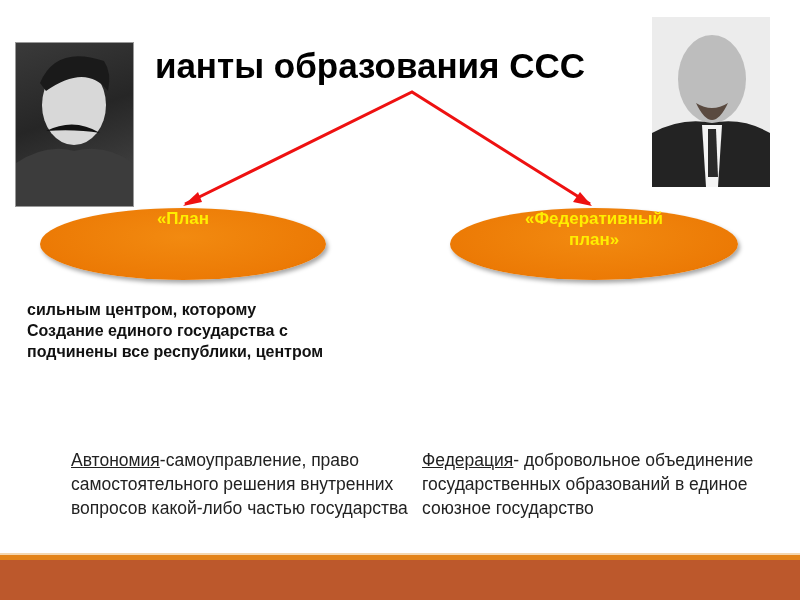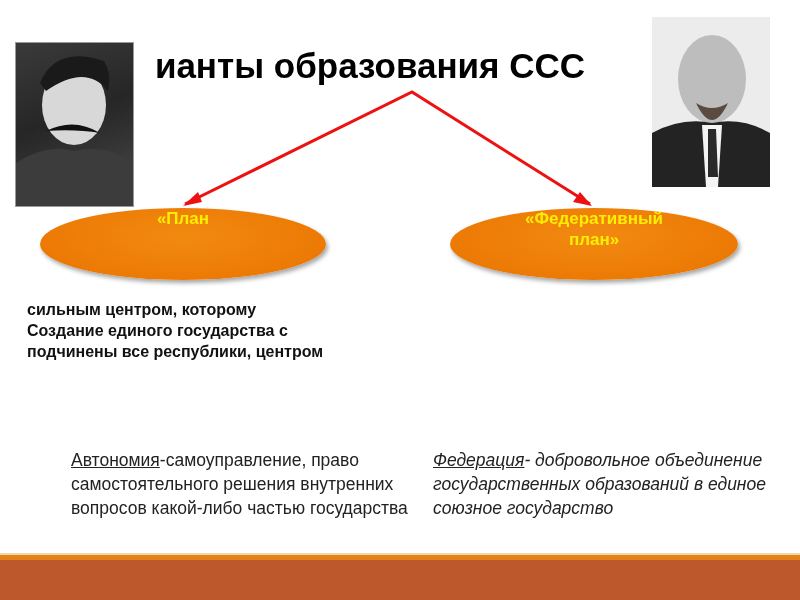--- a/index.html
+++ b/index.html
@@ -8,21 +8,21 @@
   .photo { position:absolute; z-index:2; overflow:hidden; }
   .photo-left { left:15px; top:42px; width:117px; height:163px; background:linear-gradient(160deg,#3a3a3a 0%,#262626 45%,#4a4a4a 100%); border:1px solid #999; }
   .photo-right { left:652px; top:17px; width:118px; height:170px; background:linear-gradient(180deg,#eeeeee 0%,#dcdcdc 50%,#2a2a2a 51%,#1e1e1e 100%); }
   .arrows { position:absolute; left:0; top:0; width:800px; height:600px; z-index:3; pointer-events:none; }
   .oval { position:absolute; z-index:4; border-radius:50%; background:radial-gradient(ellipse at 50% 40%, #f28a10 0%, #ec7a05 70%, #d86c00 100%); box-shadow:2px 3px 4px rgba(0,0,0,0.35); display:flex; align-items:flex-start; justify-content:center; text-align:center; color:#ffee00; font-weight:bold; font-size:17px; line-height:21px; }
   .oval-left { left:40px; top:208px; width:286px; height:72px; }
   .oval-right { left:450px; top:208px; width:288px; height:72px; }
   .desc { position:absolute; left:27px; top:299px; width:400px; font-size:16px; font-weight:bold; line-height:21px; color:#111; }
   .def { position:absolute; top:448px; font-size:17.5px; line-height:24px; color:#222; }
   .def-left { left:24px; width:390px;margin-left:47px; }
-  .def-right { left:433px; width:345px; font-style:italic; }
+  .def-right { left:422px; width:345px; }
   .term { text-decoration:underline; }
   .footer-line { position:absolute; left:0; top:555px; width:800px; height:5px; background:#e3831a; }
   .footer { position:absolute; left:0; top:560px; width:800px; height:40px; background:#bc582c; }
   .footer-edge { position:absolute; left:0; top:553px; width:800px; height:2px; background:#f4d6b0; }
 </style>
 </head>
 <body>
 
 <div class="title"><span>ианты образования ССС</span></div>
 

